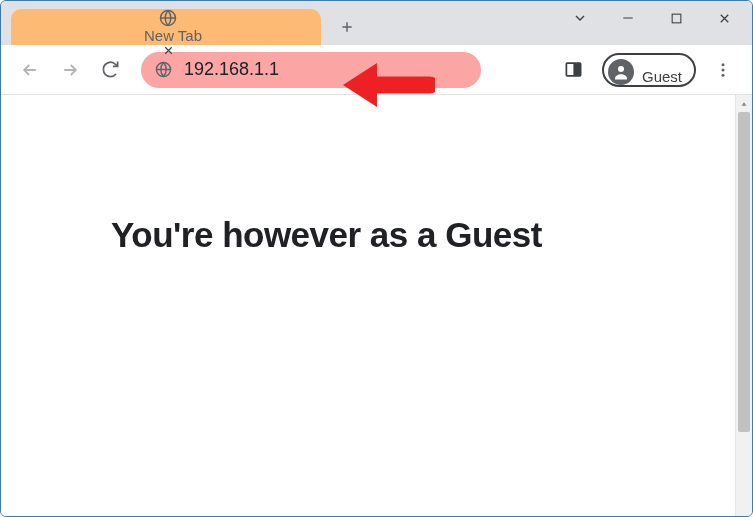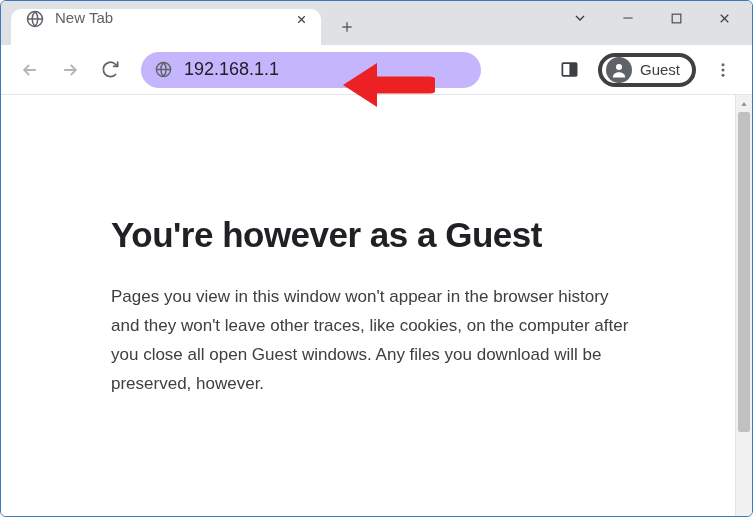--- a/index.html
+++ b/index.html
@@ -16,27 +16,29 @@
     
     .titlebar {
       height: 44px;
       background: #dfe1e5;
       display: flex;
       align-items: flex-end;
       padding-left: 10px;
       position: relative;
     }
     .tab {
-      background: #ffffff;
+      background: #fdba74;
       height: 36px;
       width: 310px;
       border-radius: 10px 10px 0 0;
       display: flex;
+      align-items: center;
       padding: 0 10px 0 14px;
       position: relative;
+      flex-direction: column;
     }
     .tab-favicon { width: 20px; height: 20px; color: #5f6368; display: flex; align-items:center; justify-content:center;}
     .tab-title { font-size: 15px; color: #5f6368; margin-left: 10px; flex: 1; }
     .tab-close { width: 20px; height: 20px; color:#3c4043; display:flex; align-items:center; justify-content:center; cursor:pointer; border-radius:50%;}
     .new-tab { width:28px; height:28px; margin-left:12px; margin-bottom:4px; display:flex; align-items:center; justify-content:center; color:#5f6368; cursor:pointer; border-radius:50%;}
     .window-controls {
       position: absolute;
       right: 4px;
       top: 2px;
       display: flex;
@@ -65,44 +67,44 @@
     }
     .nav-btn {
       width: 34px; height: 34px;
       display:flex; align-items:center; justify-content:center;
       color:#5f6368; border-radius:50%; cursor:pointer;
     }
     .nav-btn.disabled { color:#b5b5b5; cursor:default; }
     .omnibox {
       flex: 0 0 340px;
       height: 36px;
-      background: #c4b5fd;
+      background: #fca5a5;
       border-radius: 20px;
       display:flex;
       align-items:center;
       padding: 0 14px;
       margin-left: 8px;
     }
     .omnibox-icon { color:#5f6368; display:flex;}
     .omnibox-input {
       border:none; background:transparent; outline:none;
       font-size: 18px; color:#202124; margin-left:12px; flex:1;
       font-family: inherit;
     }
     .toolbar-spacer { flex:1; }
     .reader-btn {
       width:32px; height:32px; display:flex; align-items:center; justify-content:center;
       color:#3c4043; cursor:pointer; border-radius:4px;
     }
     .profile {
       height: 34px;
-      border: 4px solid #404040;
+      border: 2px solid #404040;
       border-radius: 20px;
       display:flex;
-      align-items:center;
+      align-items:flex-end;
       padding: 0 12px 0 4px;
       gap:8px;
       cursor:pointer;
       margin-left:6px;
     }
     .profile-avatar {
       width:26px; height:26px; border-radius:50%;
       background:#5f6368; display:flex; align-items:center; justify-content:center;
       color:#fff;
     }
@@ -259,21 +261,20 @@
       <circle cx="12" cy="5" r="2"></circle>
         <circle cx="12" cy="12" r="2"></circle>
         <circle cx="12" cy="19" r="2"></circle>
     </svg>
   </div>
 </div>
 
 <div class="content-wrap">
   <div class="content">
     <h1>You're however as a Guest</h1>
-    <p>Pages you view in this window won't appear in the browser history and they won't leave other traces, like cookies, on the computer after you close all open Guest windows. Any files you download will be preserved, however.</p>
   </div>
 </div>
 
 <div class="scrollbar">
   <div class="scroll-arrow">
     <svg width="10" height="10" viewBox="0 0 24 24" fill="currentColor">
         <path d="M12 8l-6 8h12z"></path>
       </svg>
   </div>
   <div class="scroll-thumb"></div>

